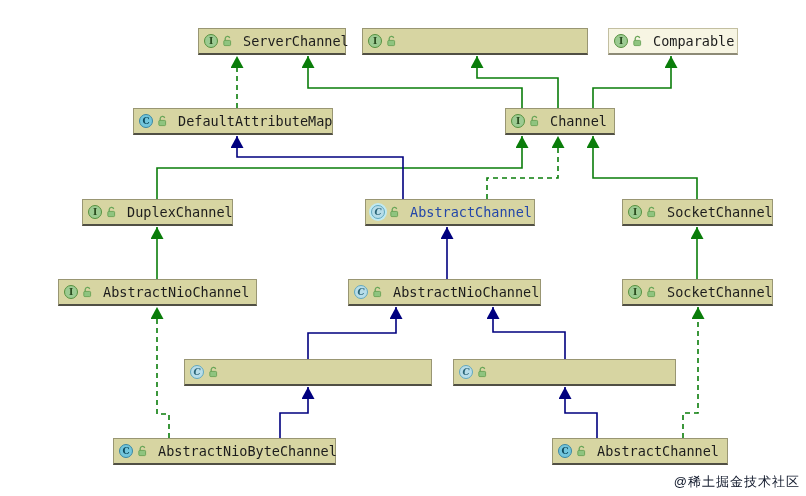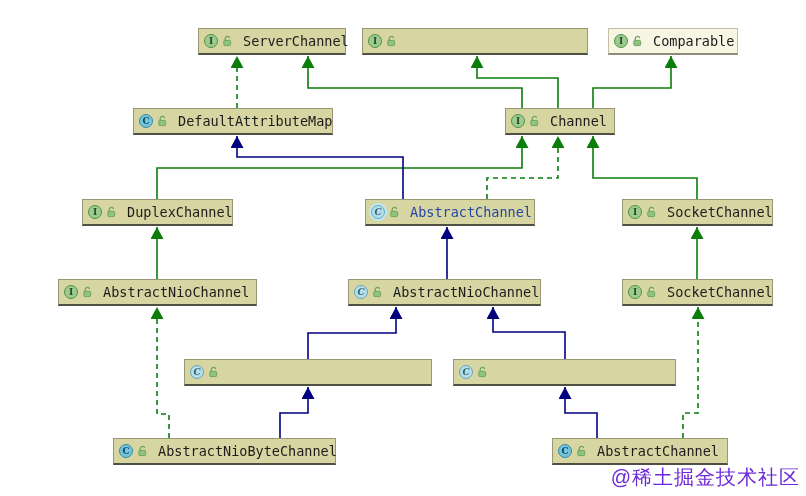--- a/index.html
+++ b/index.html
@@ -23,21 +23,21 @@
          justify-content:center;font-family:"DejaVu Serif",serif;font-weight:bold;
          font-size:9px;line-height:1;margin-right:4px;flex:none;box-sizing:border-box;}
   .badge.iface{background:#9ccb92;border:1px solid #55913f;color:#27491d;}
   .badge.cls{background:#72c5dc;border:1px solid #3c87a2;color:#0e4a5e;}
   .badge.abs{background:#b7dde9;border:1px solid #62a8bf;color:#2a6476;font-style:italic;}
 
   .lock{margin-right:9px;flex:none;display:inline-flex;}
   .lbl{flex:none;}
 
   .watermark{position:absolute;right:6px;bottom:5px;font-family:sans-serif;
-             font-size:20px;color:#6d28d9;letter-spacing:1px;}
+             font-size:13px;color:#0f172a;letter-spacing:1px;}
 </style>
 </head>
 <body>
 
 <div class="canvas">
 
   <svg id="edge-layer" width="806" height="496" viewBox="0 0 806 496" xmlns="http://www.w3.org/2000/svg">
     <defs>
       <marker id="arrow-green" markerWidth="13" markerHeight="14" refX="12" refY="6.5" orient="auto" markerUnits="userSpaceOnUse">
         <path d="M12,6.5 L0,0 L0,13 Z" fill="#0a7d0a"></path>

